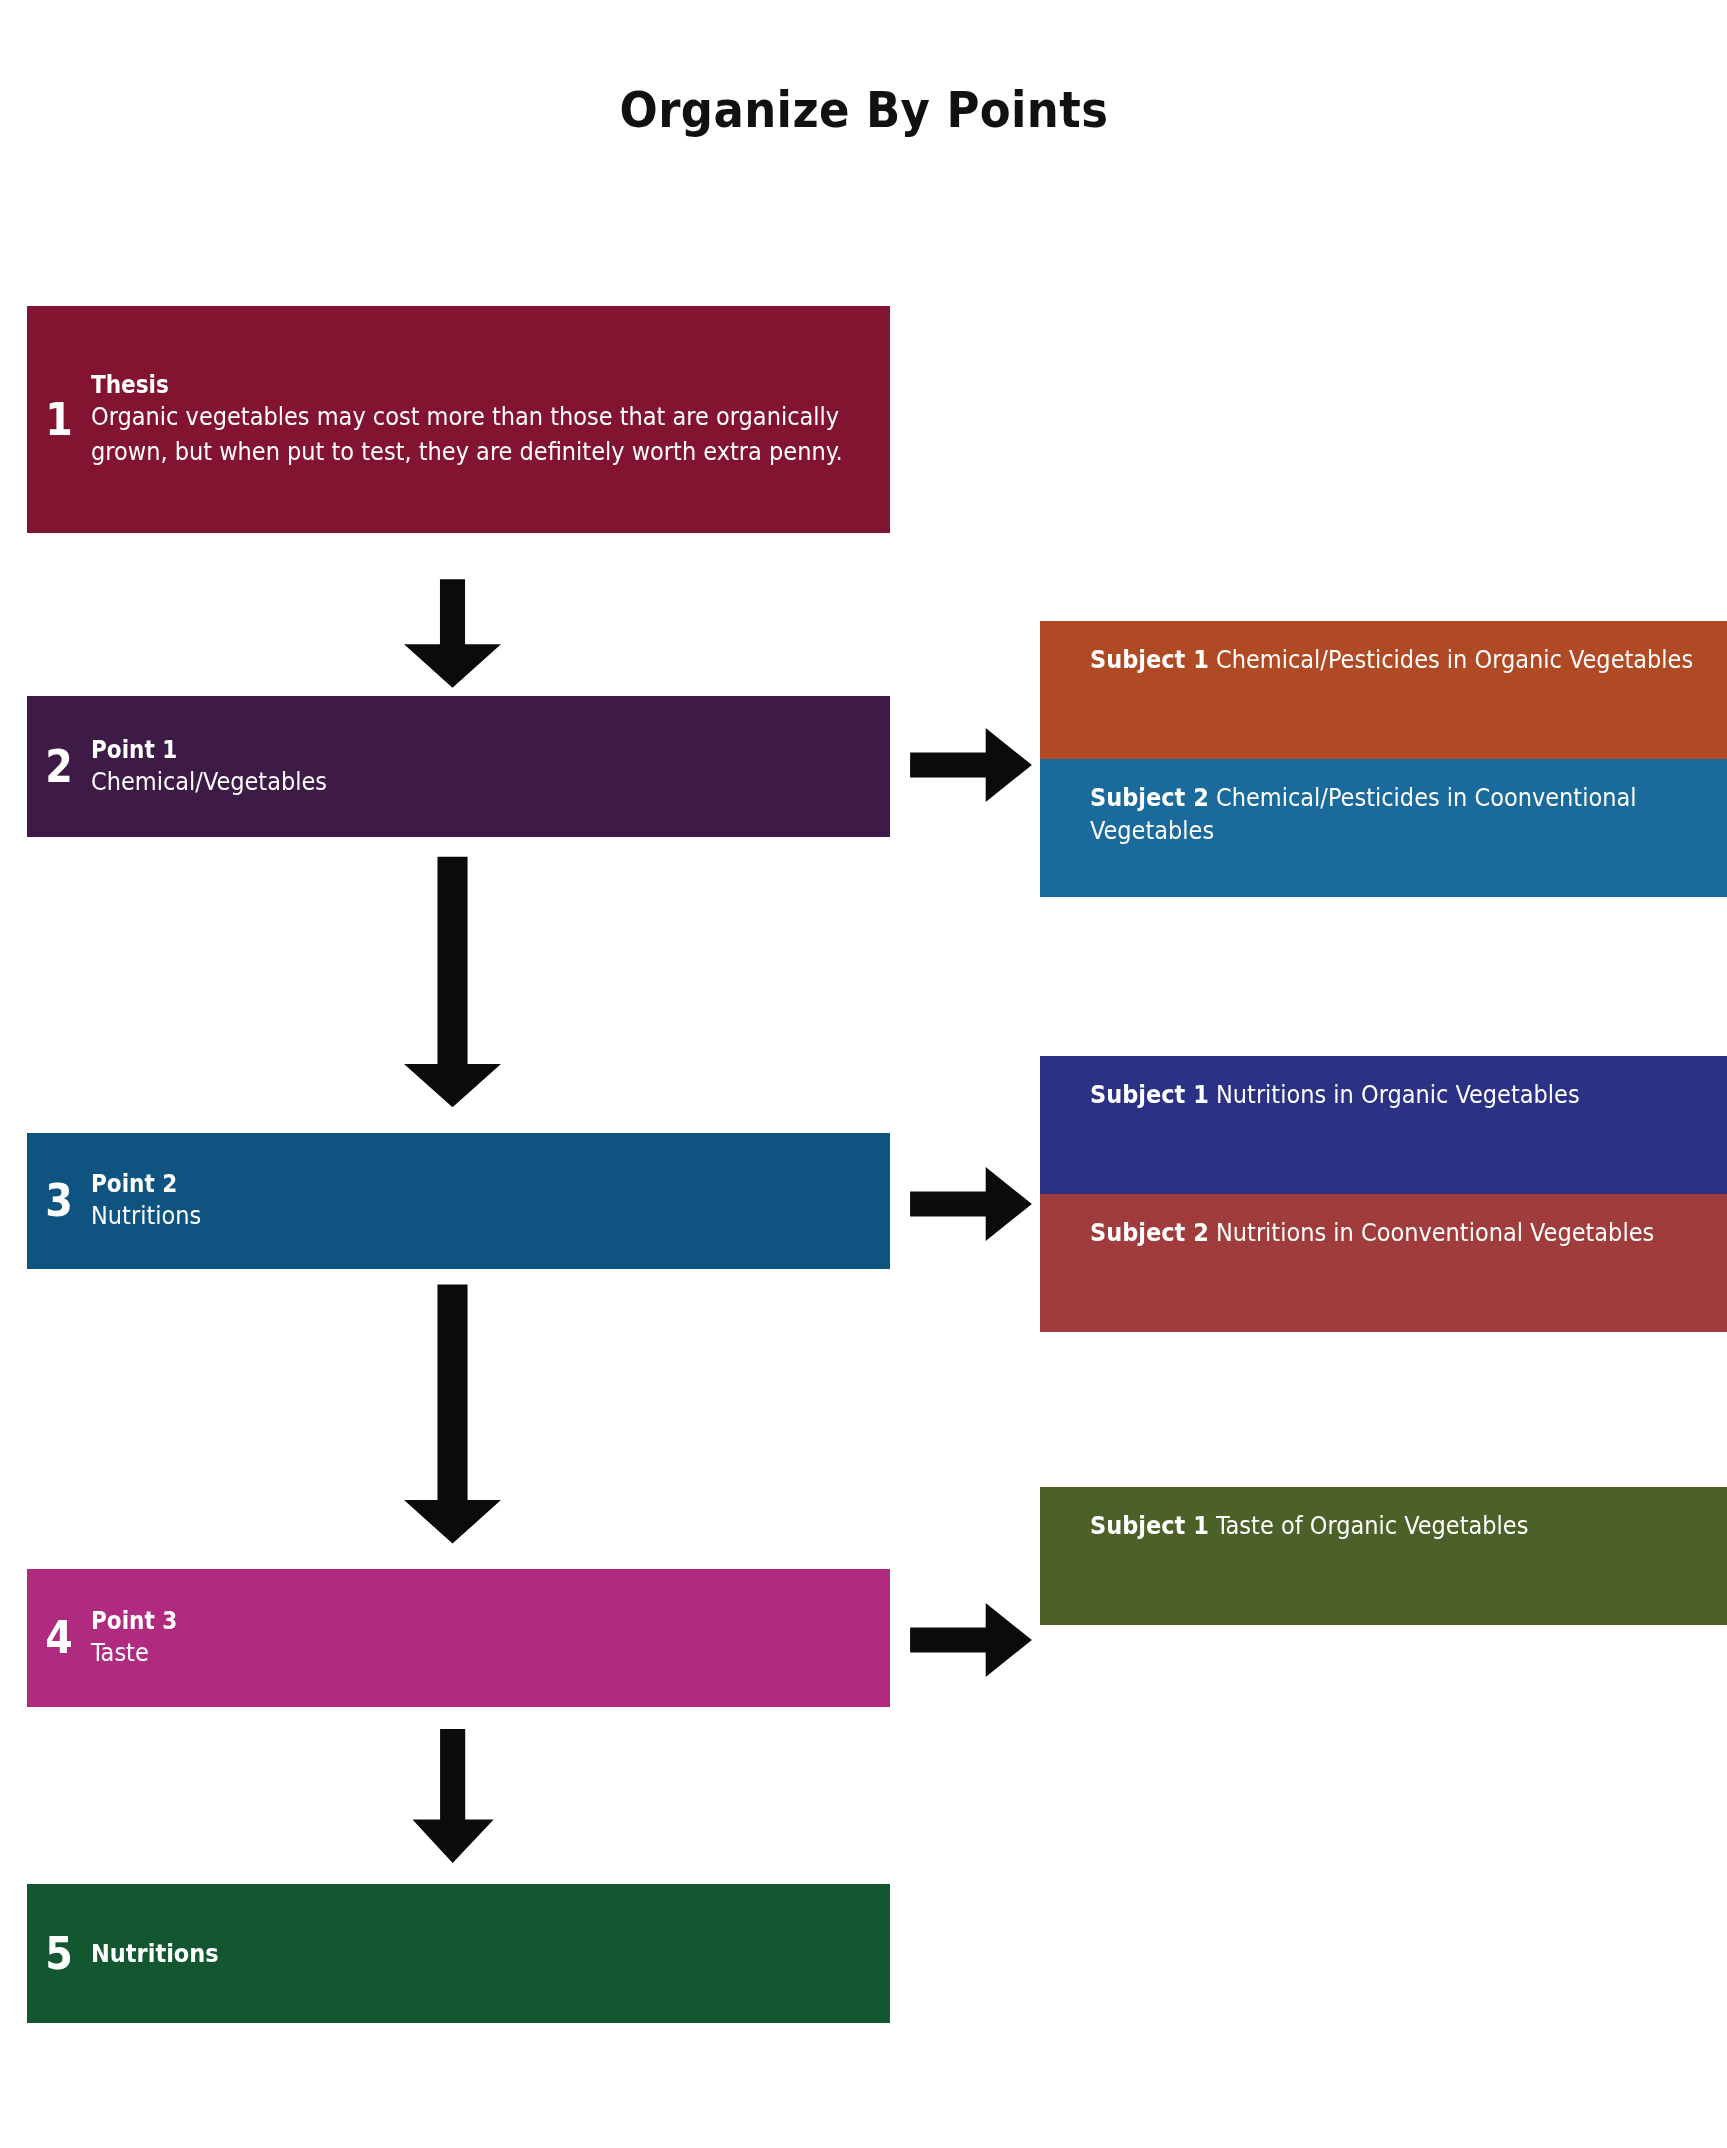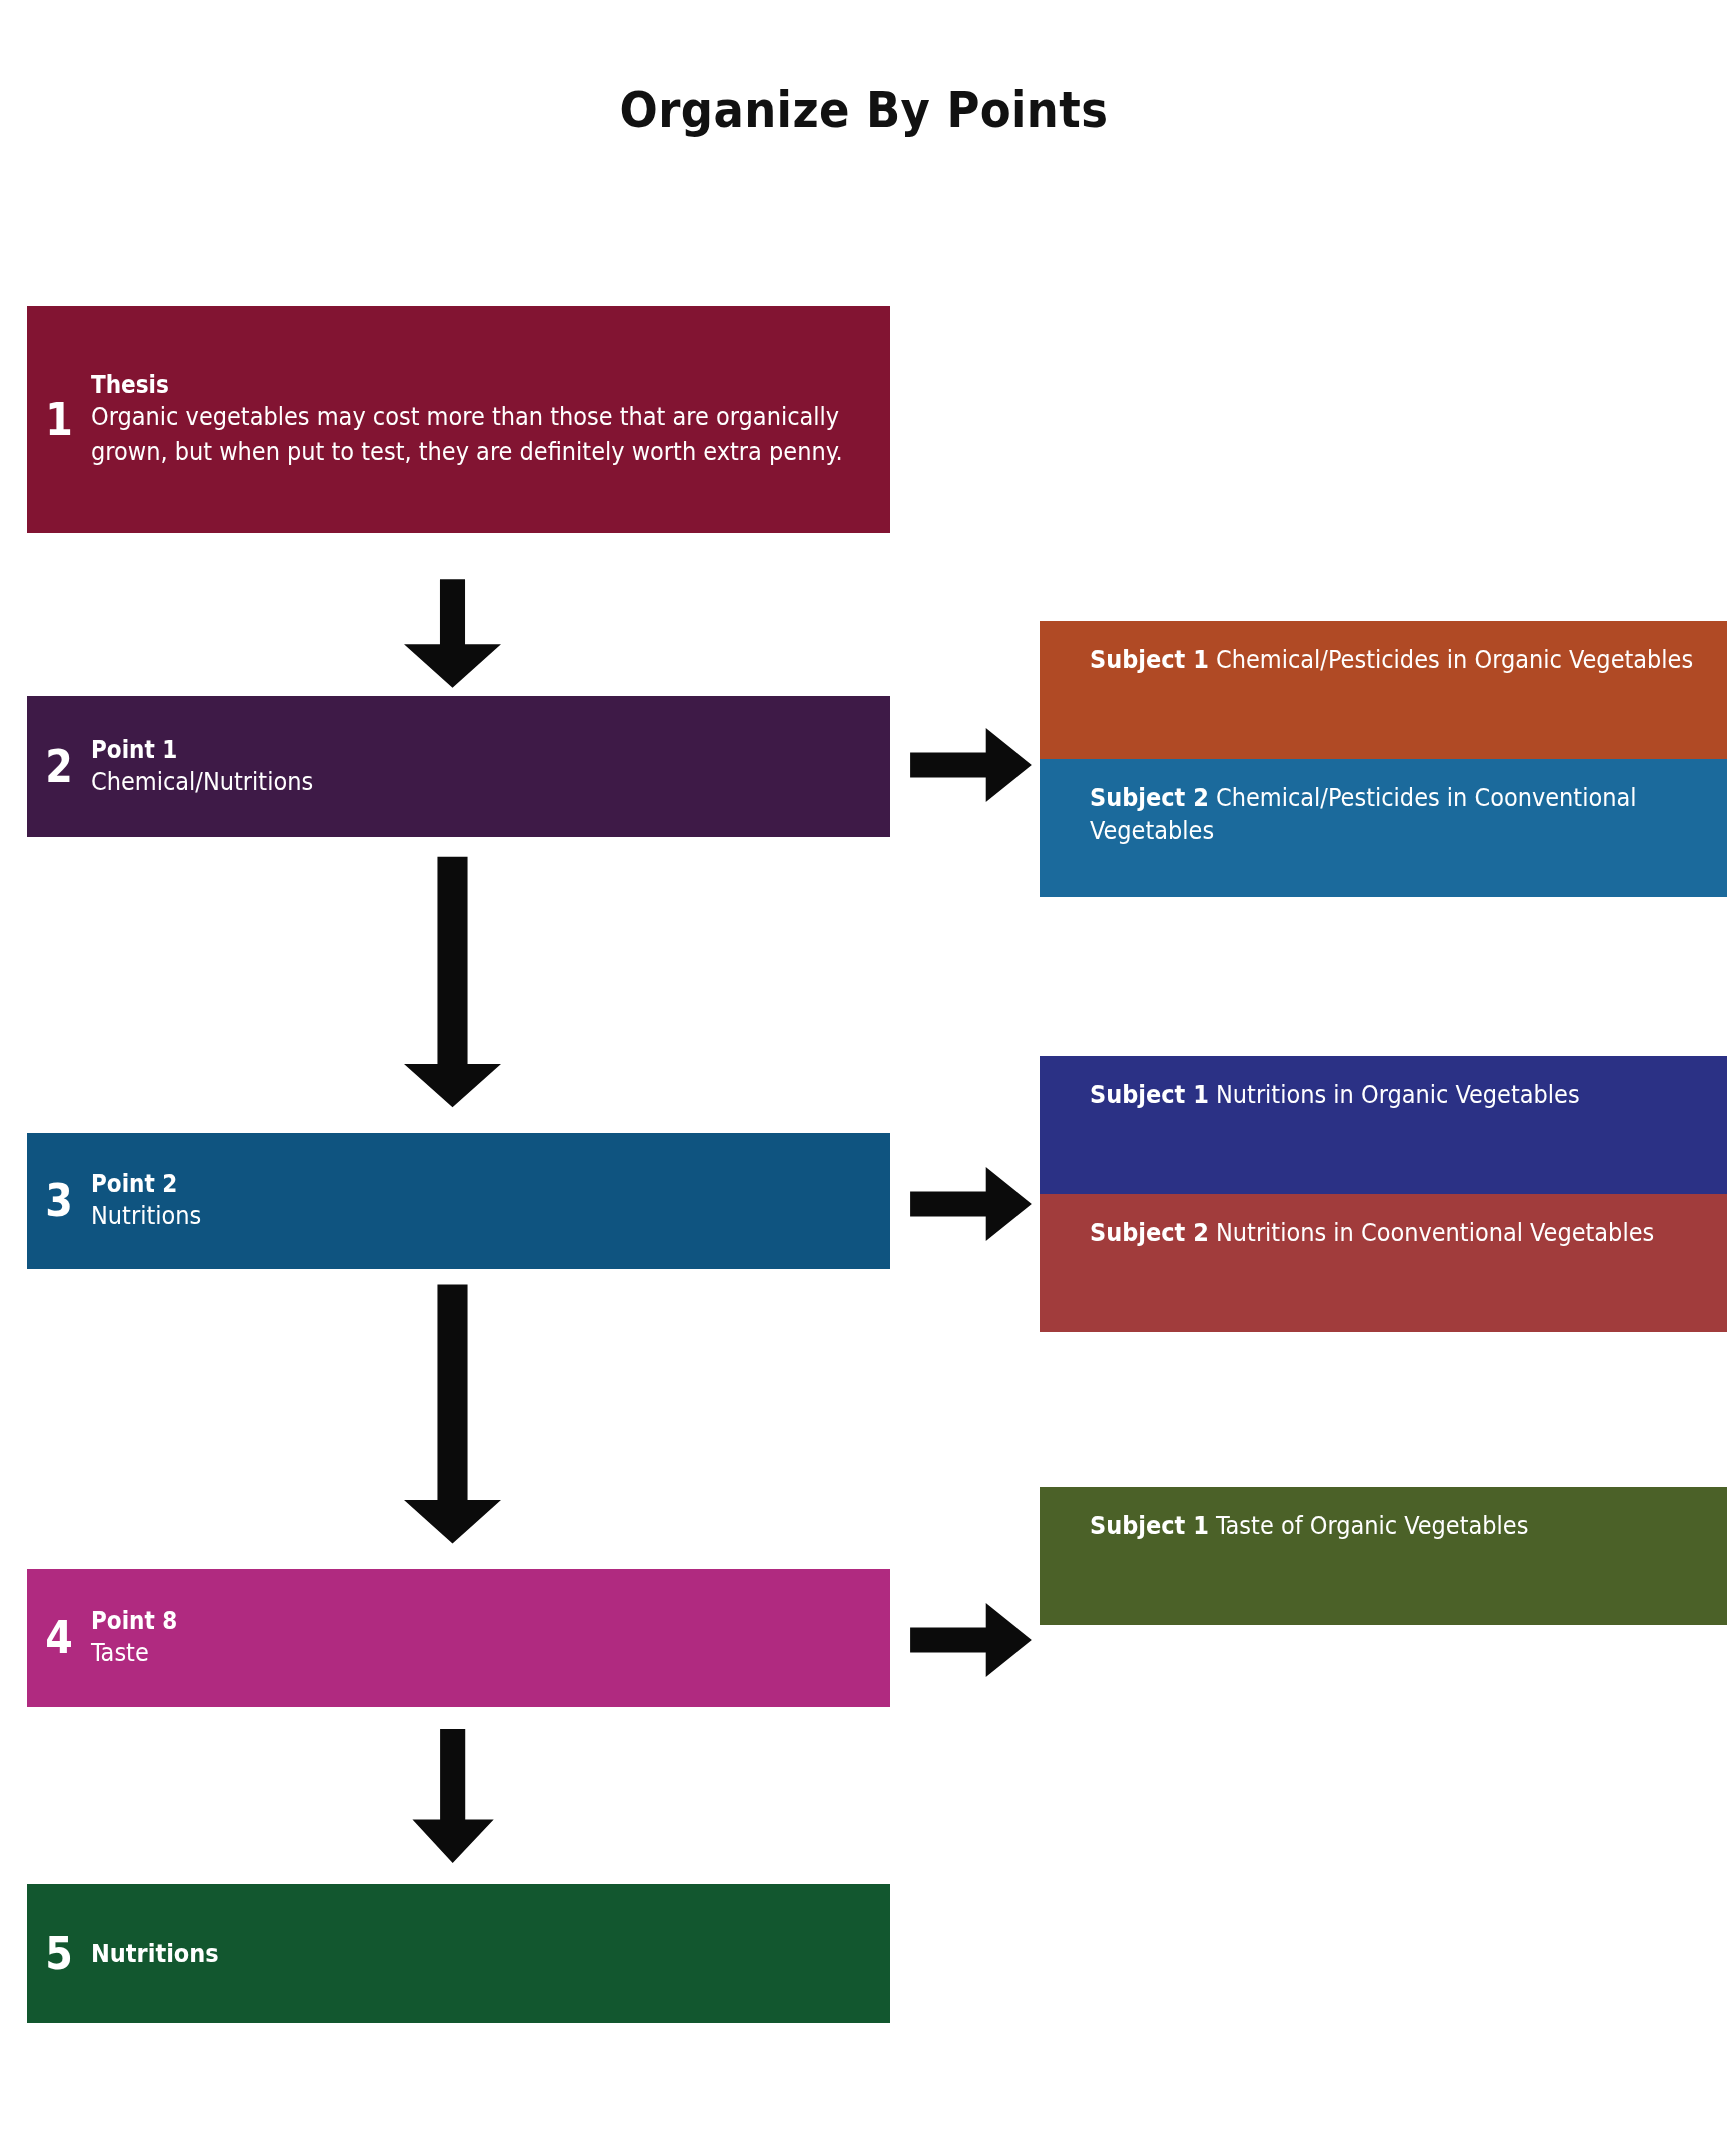--- a/index.html
+++ b/index.html
@@ -105,21 +105,21 @@
   <div class="arrow-down" id="arrow-down-1" style="left:394px;top:579px;width:117px;height:109px;">
     <svg width="117" height="109" viewBox="0 0 140 130">
       <polygon points="55,0 85,0 85,78 128,78 70,130 12,78 55,78" fill="#0B0B0B"></polygon>
     </svg>
   </div>
 
   <div class="step" id="point1-box" style="background: rgb(62, 26, 71);">
     <div class="num">2</div>
     <div class="body">
       <span class="lbl">Point 1</span>
-      <span class="sub">Chemical/Nutritions</span>
+      <span class="sub">Chemical/Vegetables</span>
     </div>
   </div>
 
   <div class="arrow-down" id="arrow-down-2" style="left:394px;top:856px;width:117px;height:252px;">
     <svg width="117" height="252" viewBox="0 0 140 300">
       <polygon points="52,0 88,0 88,248 128,248 70,300 12,248 52,248" fill="#0B0B0B"></polygon>
     </svg>
   </div>
 
   <div class="arrow-right" id="arrow-right-1" style="left:910px;top:723px;width:122px;height:84px;">
@@ -162,21 +162,21 @@
       <span class="strong">Subject 1</span><span> Nutritions in Organic Vegetables</span>
     </div>
     <div class="subject tall" style="background: rgb(161, 60, 60);">
       <span class="strong">Subject 2</span><span> Nutritions  in Coonventional Vegetables</span>
     </div>
   </div>
 
   <div class="step" id="point3-box" style="background: rgb(176, 42, 128);">
     <div class="num">4</div>
     <div class="body">
-      <span class="lbl">Point 8</span>
+      <span class="lbl">Point 3</span>
       <span class="sub">Taste</span>
     </div>
   </div>
 
   <div class="arrow-down" id="arrow-down-4" style="left:403px;top:1729px;width:101px;height:134px;">
     <svg width="101" height="134" viewBox="0 0 120 160">
       <polygon points="44,0 74,0 74,108 108,108 59,160 11,108 44,108" fill="#0B0B0B"></polygon>
     </svg>
   </div>
 

